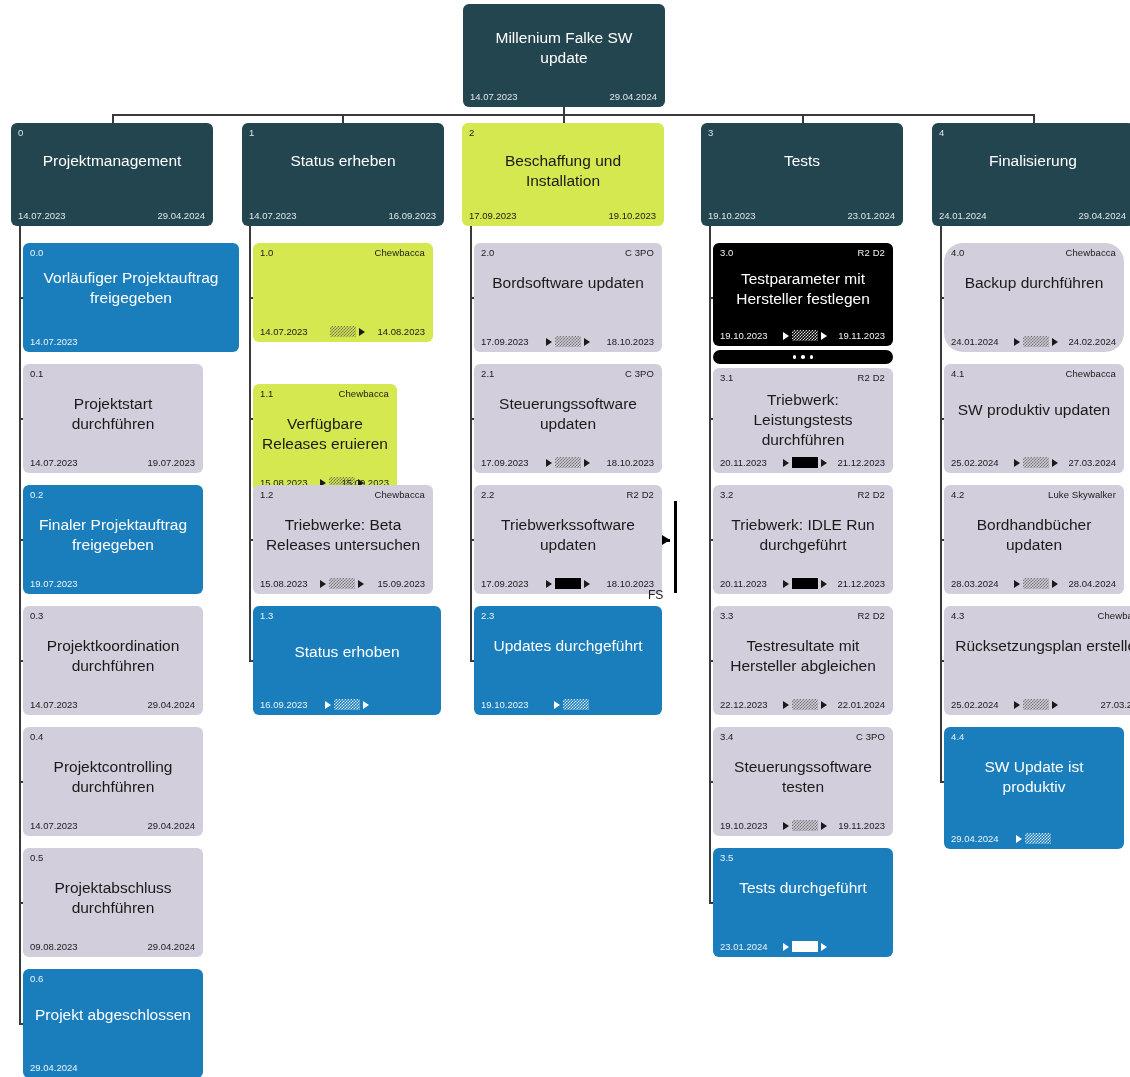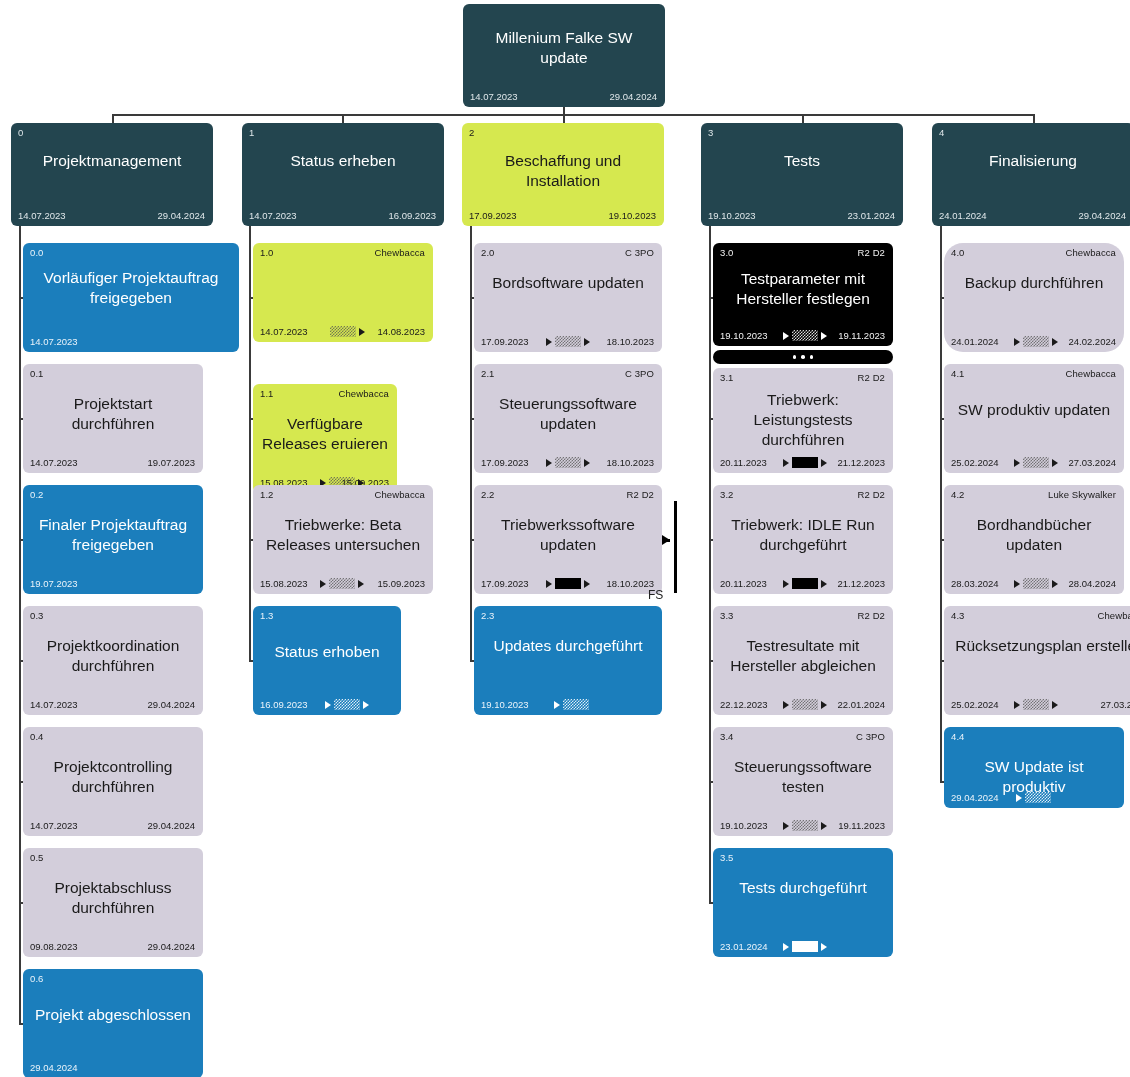--- a/index.html
+++ b/index.html
@@ -315,21 +315,21 @@
     <div class="title" style="top:30px;">Triebwerke: Beta Releases untersuchen</div>
     <div class="d-start">15.08.2023</div>
     <div class="prog" style="left:67px;">
       <span class="tri"></span>
       <span class="bar hatch-dark"></span>
       <span class="tri"></span>
     </div>
     <div class="d-end">15.09.2023</div>
   </div>
 
-  <div class="card t-blue" style="left:253px; top:606px; width:148px; height:109px;padding-left:44px;">
+  <div class="card t-blue" style="left:253px; top:606px; width:188px; height:109px;padding-left:44px;">
     <div class="id">1.3</div>
     <div class="title" style="top:36px;">Status erhoben</div>
     <div class="d-start">16.09.2023</div>
     <div class="prog" style="left:72px;">
       <span class="tri"></span>
       <span class="bar hatch-light"></span>
       <span class="tri"></span>
     </div>
   </div>
 
@@ -534,21 +534,21 @@
     <div class="title" style="top:30px;">Rücksetzungsplan erstellen</div>
     <div class="d-start">25.02.2024</div>
     <div class="prog" style="left:70px;">
       <span class="tri"></span>
       <span class="bar hatch-dark"></span>
       <span class="tri"></span>
     </div>
     <div class="d-end">27.03.2024</div>
   </div>
 
-  <div class="card t-blue" style="left:944px; top:727px; width:180px; height:81px;padding-left:12px;">
+  <div class="card t-blue" style="left:944px; top:727px; width:180px; height:122px;padding-left:12px;">
     <div class="id">4.4</div>
     <div class="title" style="top:30px;">SW Update ist produktiv</div>
     <div class="d-start">29.04.2024</div>
     <div class="prog" style="left:72px;">
       <span class="tri"></span>
       <span class="bar hatch-light"></span>
     </div>
   </div>
 
 </div>

